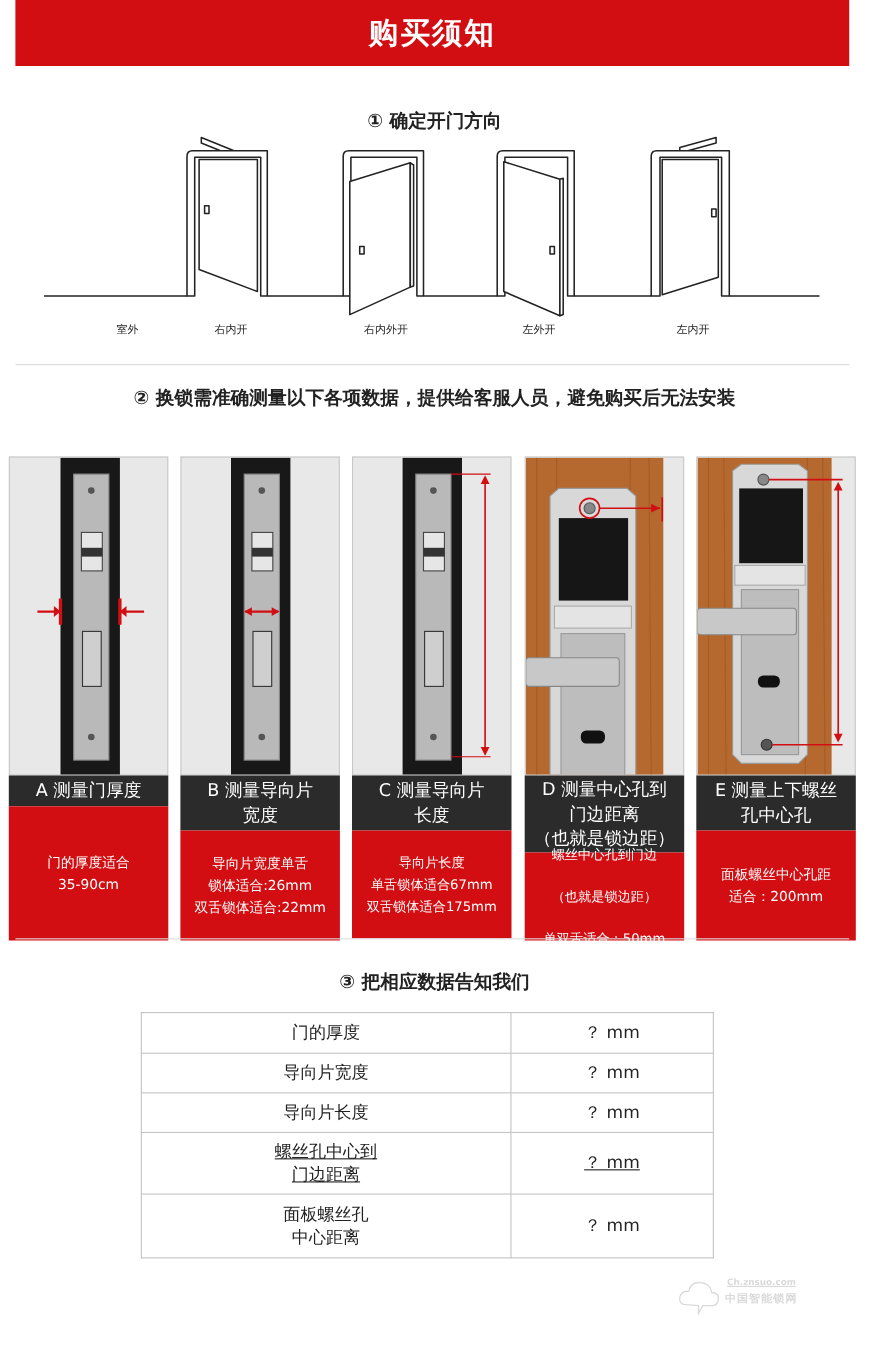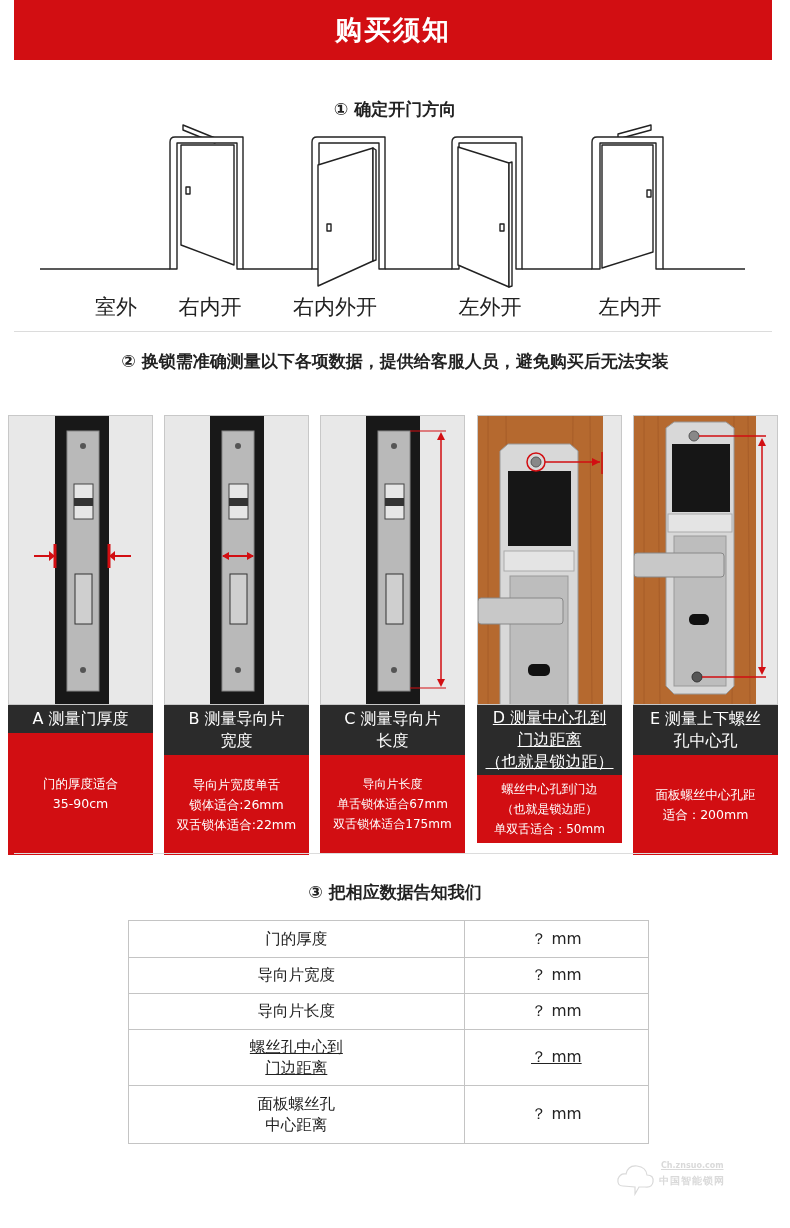--- a/index.html
+++ b/index.html
@@ -2,21 +2,21 @@
 <html><head>
 <meta charset="utf-8">
 <style>
   * { box-sizing: border-box; margin: 0; padding: 0; }
   body { width: 790px; height: 1228px; background: #ffffff; font-family: "DejaVu Sans", "Liberation Sans", sans-serif; position: relative; overflow: hidden; color: #222; }
   .banner { position: absolute; left: 14px; top: 0; width: 758px; height: 60px; background: #d20e12; display: flex; align-items: center; justify-content: center; }
   .banner-title { color: #fff; font-size: 27px; font-weight: bold; letter-spacing: 2px; }
   .section-title { position: absolute; left: 0; width: 790px; text-align: center; font-size: 17px; font-weight: bold; color: #222; }
   .divider { position: absolute; left: 14px; width: 758px; height: 1px; background: #dcdcdc; }
   .doors { position: absolute; left: 0; top: 120px; width: 790px; height: 200px; }
-  .door-label { position: absolute; top: 173px; font-size: 21px; color: #222; transform: translateX(-50%); white-space: nowrap; }
+  .door-label { position: absolute; top: 173px; font-size: 10px; color: #222; transform: translateX(-50%); white-space: nowrap; }
   .panels { position: absolute; left: 8px; top: 415px; width: 774px; height: 440px; }
   .panel { position: absolute; top: 0; width: 145px; }
   .panel-img { position: absolute; left: 0; top: 0; width: 145px; height: 290px; background: #e8e8e8; border: 1px solid #c8c8c8; overflow: hidden; }
   .panel-head { position: absolute; left: 0; width: 145px; background: #2b2b2b; color: #fff; font-size: 16px; text-align: center; line-height: 22px; display: flex; align-items: center; justify-content: center; padding: 0 4px; }
   .panel-body { position: absolute; left: 0; width: 145px; background: #d20e12; color: #fff; font-size: 12.5px; text-align: center; line-height: 20px; display: flex; align-items: center; justify-content: center; flex-direction: column; padding: 0 2px; white-space: nowrap; }
   table.info { position: absolute; left: 128px; top: 920px; width: 521px; border-collapse: collapse; font-size: 15.5px; color: #222; }
   table.info td { border: 1.5px solid #c4c4c4; text-align: center; vertical-align: middle; line-height: 21px; }
   .watermark { position: absolute; left: 615px; top: 1160px; width: 170px; height: 40px; opacity: 0.55; font-weight: bold; }
   .wm-text { position: absolute; left: 44px; top: 14px; font-size: 10px; color: #bbb; letter-spacing: 1px; }
   .wm-sub { position: absolute; left: 46px; top: 1px; font-size: 8px; color: #bbb; text-decoration: underline; }
@@ -56,21 +56,21 @@
       <rect x="500" y="104" width="4" height="7"></rect>
 
       <polygon points="618,14 651,5 651,10 618,19"></polygon>
       <path d="M592,149 L592,22 Q592,17 597,17 L663,17 L663,149 L656,149 L656,23 L600,23 L600,149 Z"></path>
       <polygon points="602,25 653,25 653,132 602,148"></polygon>
       <rect x="647" y="70" width="4" height="7"></rect>
     </g>
   </svg>
   <span class="door-label" style="left:116px;">室外</span>
   <span class="door-label" style="left:210px;">右内开</span>
-  <span class="door-label" style="left:335px;text-align:right;">右内外开</span>
+  <span class="door-label" style="left:351px;text-align:right;">右内外开</span>
   <span class="door-label" style="left:490px;">左外开</span>
   <span class="door-label" style="left:630px;">左内开</span>
 </div>
 
 <div class="divider" style="top:331px;"></div>
 
 <div class="section-title" style="top:350px;">② 换锁需准确测量以下各项数据，提供给客服人员，避免购买后无法安装</div>
 
 <div class="panels">
 
@@ -173,26 +173,26 @@
         <rect x="32" y="160" width="58" height="130" fill="#bdbdbd" stroke="#999"></rect>
         <rect x="0" y="182" width="85" height="26" rx="3" fill="#c8c8c8" stroke="#888"></rect>
         <rect x="50" y="248" width="22" height="12" rx="5" fill="#111"></rect>
         <circle cx="58" cy="46" r="5" fill="#888" stroke="#555"></circle>
         <circle cx="58" cy="46" r="9" fill="none" stroke="#d20e12" stroke-width="1.5"></circle>
         <line x1="67" y1="46" x2="122" y2="46" stroke="#d20e12" stroke-width="1.5"></line>
         <polygon points="114,42 122,46 114,50" fill="#d20e12"></polygon>
         <line x1="124" y1="36" x2="124" y2="58" stroke="#d20e12" stroke-width="1.5"></line>
       </svg>
     </div>
-    <div class="panel-head" style="top:290px;height:70px;flex-direction:column;text-decoration:underline;">
+    <div class="panel-head" style="top:290px;height:70px;flex-direction:column;">
       <div>D 测量中心孔到</div>
       <div>门边距离</div>
       <div>（也就是锁边距）</div>
     </div>
-    <div class="panel-body" style="top:360px;height:68px;font-size:12px;">
+    <div class="panel-body" style="top:360px;height:80px;font-size:12px;gap:18px;">
       <div>螺丝中心孔到门边</div>
       <div>（也就是锁边距）</div>
       <div>单双舌适合：50mm</div>
     </div>
   </div>
 
   <div class="panel" style="left:625px;">
     <div class="panel-img">
       <svg width="145" height="290">
         <rect x="0" y="0" width="122" height="290" fill="#b5692f"></rect>

